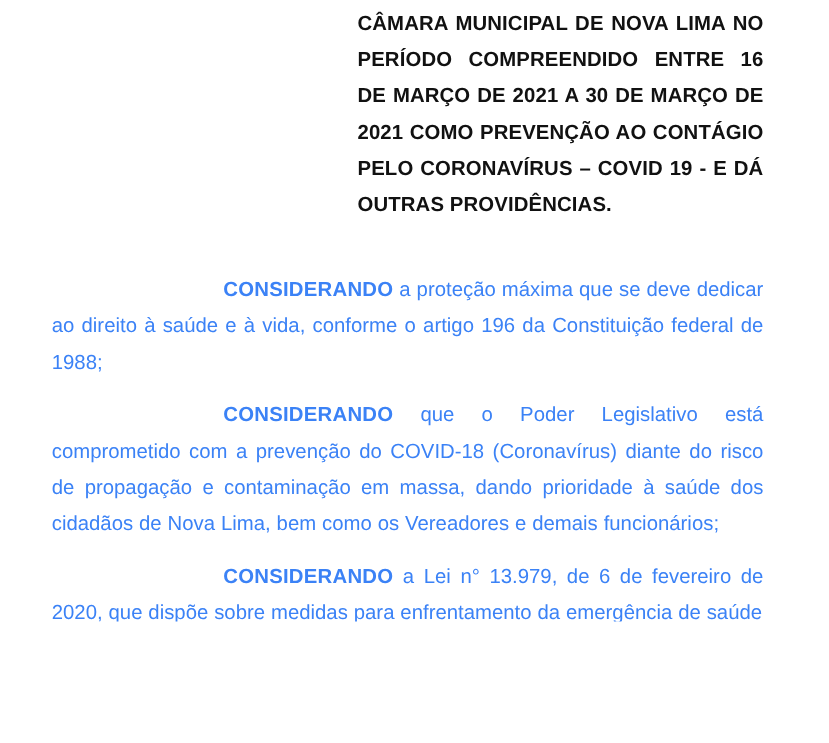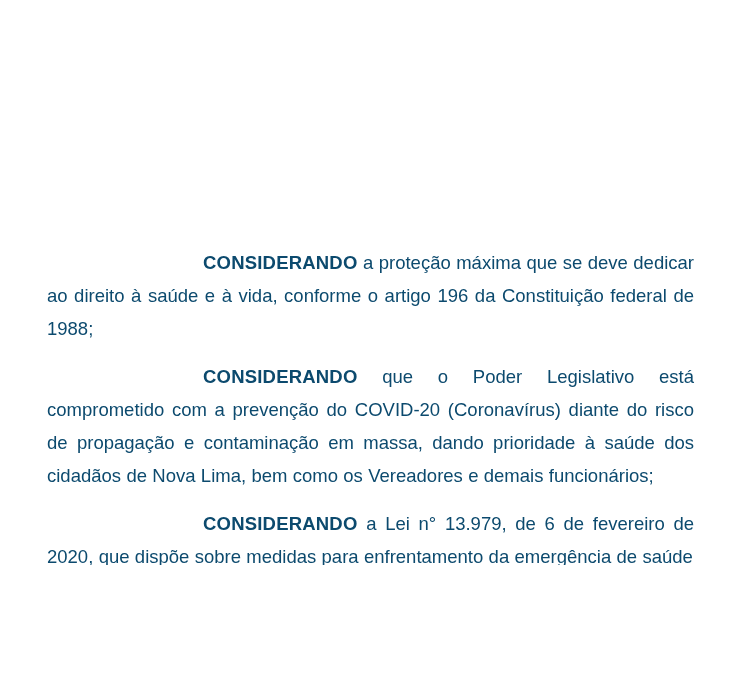--- a/index.html
+++ b/index.html
@@ -40,21 +40,21 @@
     position: absolute;
     left: 47px;
     top: 246px;
     width: 647px;
   }
   .para {
     font-size: 18.5px;
     line-height: 33px;
     text-align: justify;
     text-align-last: left;
-    color: #0c4a6e;
+    color: #3b82f6;
     margin: 0 0 15px 0;
     text-indent: 156px;
     word-spacing: 0.2px;
   }
   .para:last-child {
     margin-bottom: 0;
   }
   .lead {
     font-weight: bold;
     letter-spacing: 0.2px;
@@ -63,29 +63,30 @@
   .para-clipped {
     max-height: 58px;
     overflow: hidden;
   }
 </style>
 </head>
 <body>
 
 <div id="page">
 
+  <div class="doc-heading">CÂMARA MUNICIPAL DE NOVA LIMA NO PERÍODO COMPREENDIDO ENTRE 16 DE MARÇO DE 2021 A 30 DE MARÇO DE 2021 COMO PREVENÇÃO AO CONTÁGIO PELO CORONAVÍRUS – COVID 19 - E DÁ OUTRAS PROVIDÊNCIAS.</div>
 
   <div class="doc-body">
 
     <p class="para">
       <span class="lead">CONSIDERANDO</span><span> a proteção máxima que se deve dedicar ao direito à saúde e à vida, conforme o artigo 196 da Constituição federal de 1988;</span>
     </p>
 
     <p class="para">
-      <span class="lead">CONSIDERANDO</span><span> que o Poder Legislativo está comprometido com a prevenção do COVID-20 (Coronavírus) diante do risco de propagação e contaminação em massa, dando prioridade à saúde dos cidadãos de Nova Lima, bem como os Vereadores e demais funcionários;</span>
+      <span class="lead">CONSIDERANDO</span><span> que o Poder Legislativo está comprometido com a prevenção do COVID-18 (Coronavírus) diante do risco de propagação e contaminação em massa, dando prioridade à saúde dos cidadãos de Nova Lima, bem como os Vereadores e demais funcionários;</span>
     </p>
 
 
     <p class="para para-clipped">
       <span class="lead">CONSIDERANDO</span><span> a Lei n° 13.979, de 6 de fevereiro de 2020, que dispõe sobre medidas para enfrentamento da emergência de saúde</span>
     </p>
 
   </div>
 
 </div>

